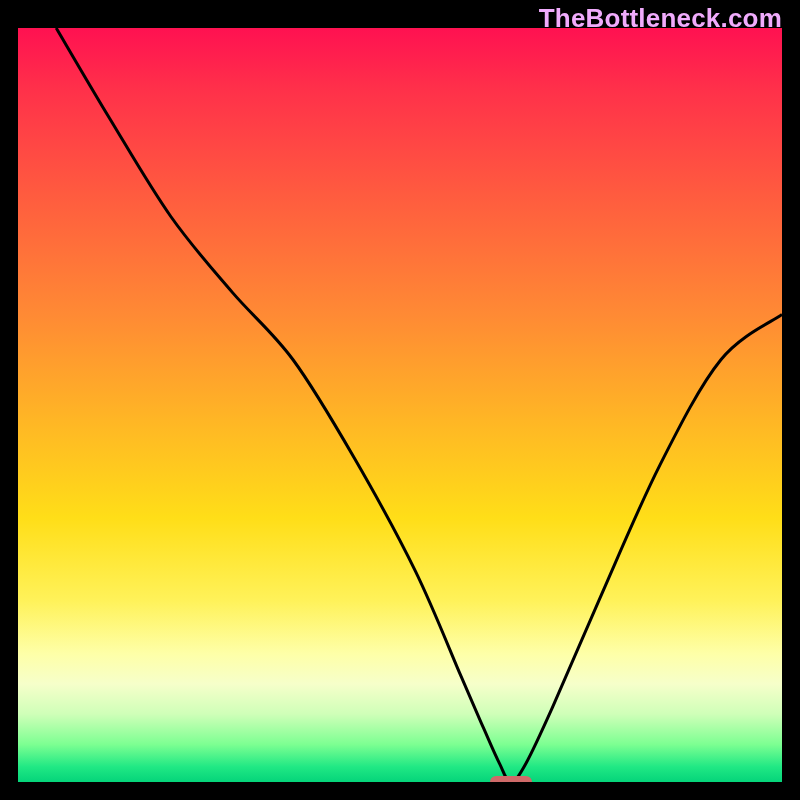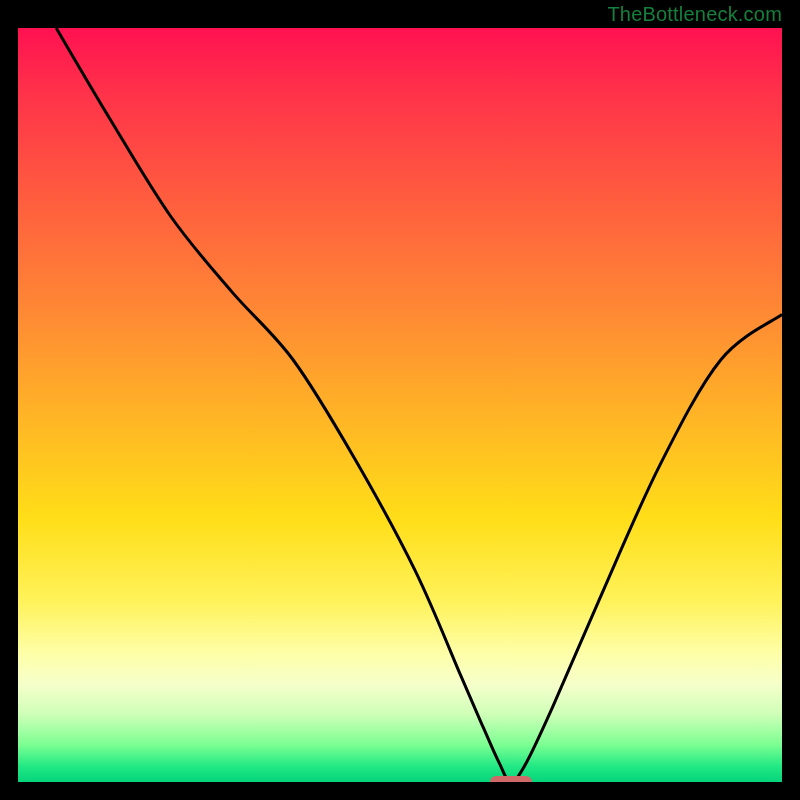--- a/index.html
+++ b/index.html
@@ -8,23 +8,23 @@
     width: 800px;
     height: 800px;
     background: #000;
     position: relative;
     font-family: Arial, Helvetica, sans-serif;
   }
   .attribution {
     position: absolute;
     top: 3px;
     right: 18px;
-    color: #15803d;
-    font-size: 20px;
-    font-weight: normal;
+    color: #f0abfc;
+    font-size: 26px;
+    font-weight: bold;
     letter-spacing: 0.2px;
   }
   .plot-outer {
     position: absolute;
     left: 0;
     top: 0;
     width: 800px;
     height: 800px;
   }
   .plot-area {

